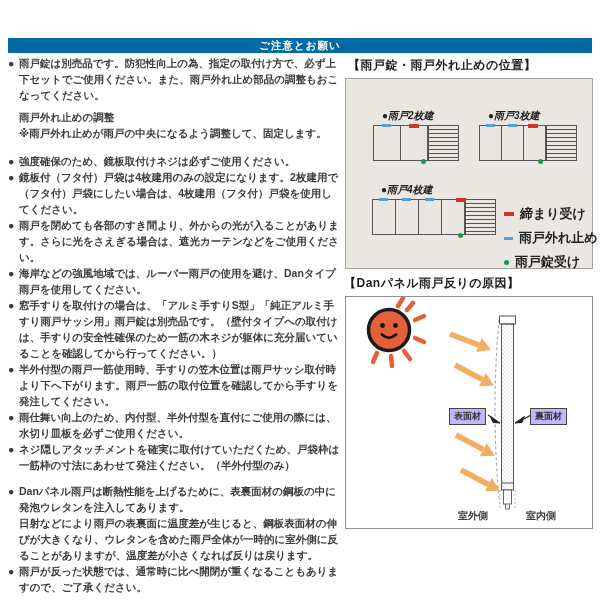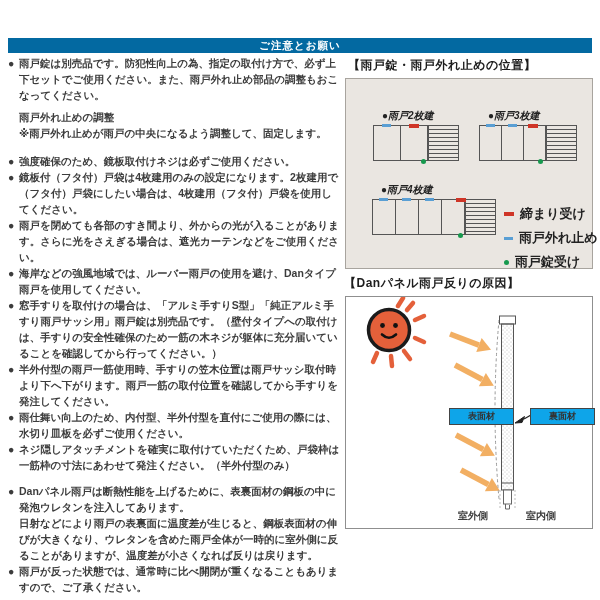--- a/index.html
+++ b/index.html
@@ -41,22 +41,22 @@
   .lrow{display:flex;align-items:center;margin-bottom:6px;}
   .lmk{margin-right:6px;flex:0 0 auto;}
   .lmk.r{width:10px;height:3.5px;background:#cf3527;}
   .lmk.b{width:9px;height:3px;background:#5a9fd4;}
   .lmk.g{width:5px;height:5px;border-radius:50%;background:#17994e;}
   .ltxt{font-size:13px;font-weight:bold;color:#222;white-space:nowrap;}
 
   .warp-box{position:absolute;left:345px;top:296px;width:248px;height:233px;
             background:#ffffff;border:1px solid #8f8f8f;box-sizing:border-box;}
   .warp-box svg{position:absolute;left:0;top:0;}
-  .tagbox{position:absolute;border:1px solid #444;background:#0ea5e9;color:#333;
-          font-size:9px;font-weight:bold;padding:1px 18px;white-space:nowrap;}
+  .tagbox{position:absolute;border:1px solid #444;background:#c4b5fd;color:#333;
+          font-size:9px;font-weight:bold;padding:1px 4px;white-space:nowrap;}
   .front-tag{left:103px;top:111px;} .back-tag{left:184px;top:111px;}
   .sidelab{position:absolute;font-size:10px;font-weight:bold;color:#3d3d3d;white-space:nowrap;}
   .outdoor{left:112px;top:212px;} .indoor{left:180px;top:212px;}
 </style>
 </head>
 <body>
 
 <div class="page">
 
   <div class="hdr">ご注意とお願い</div>

